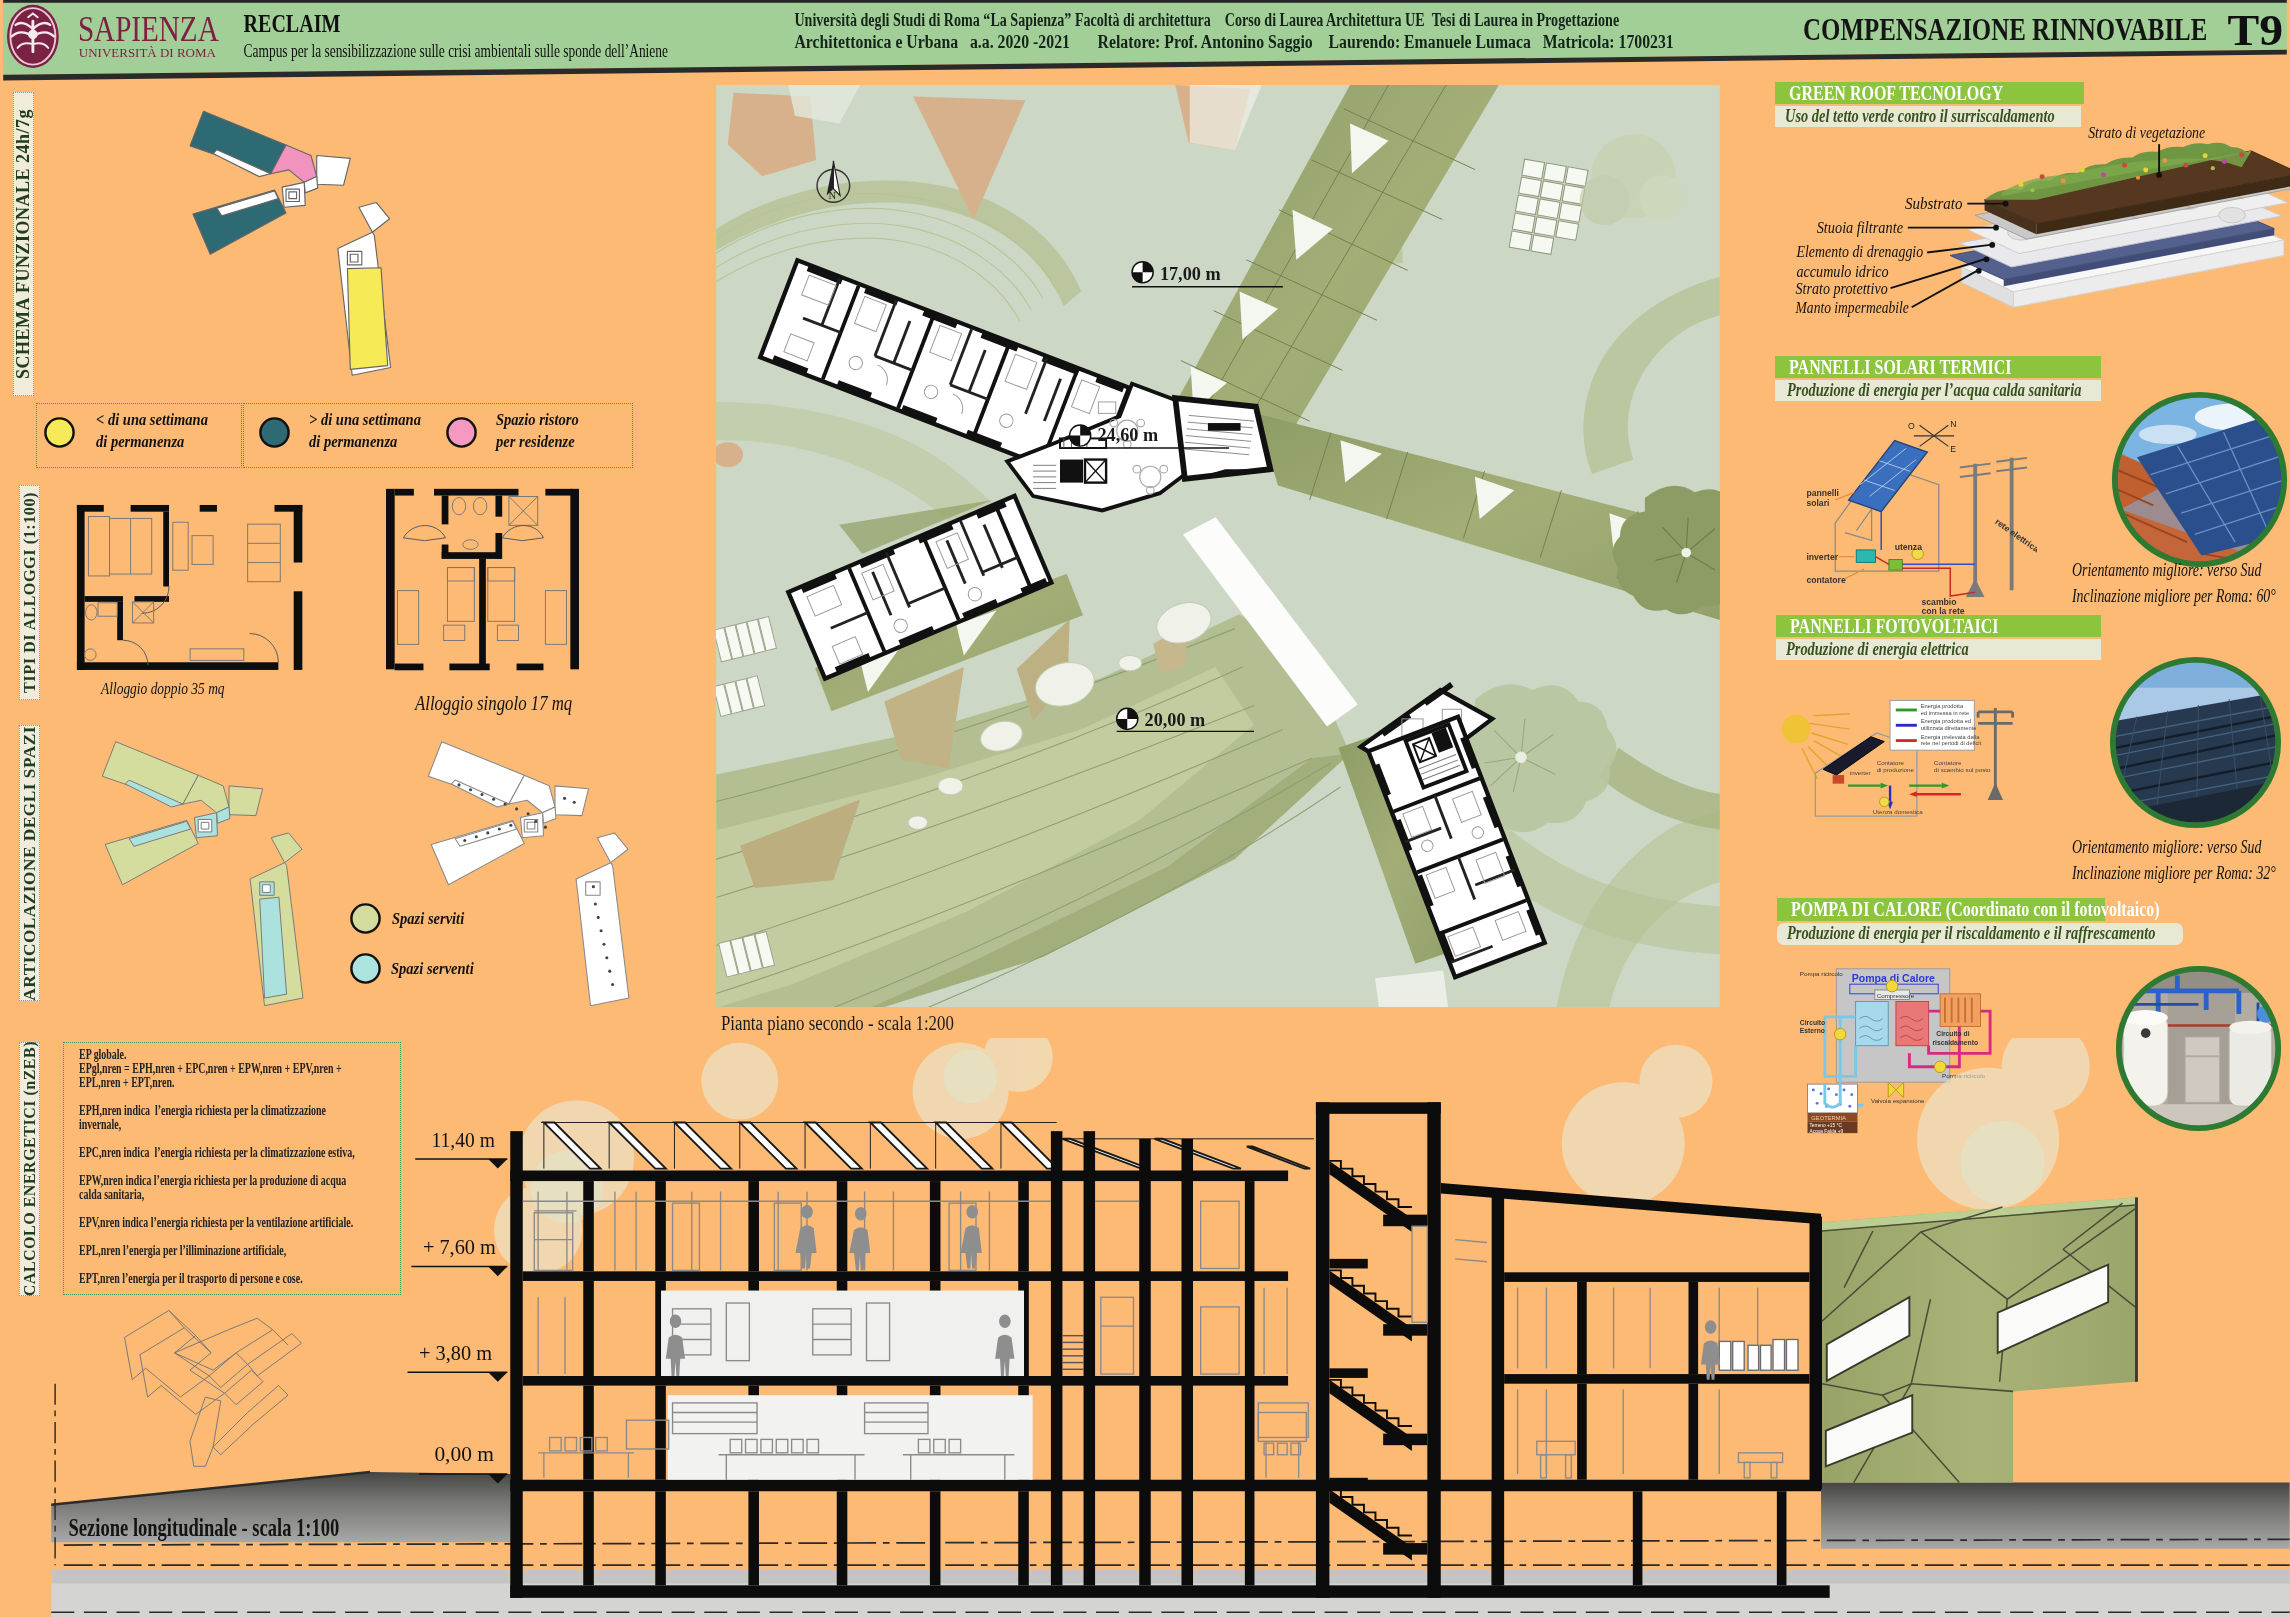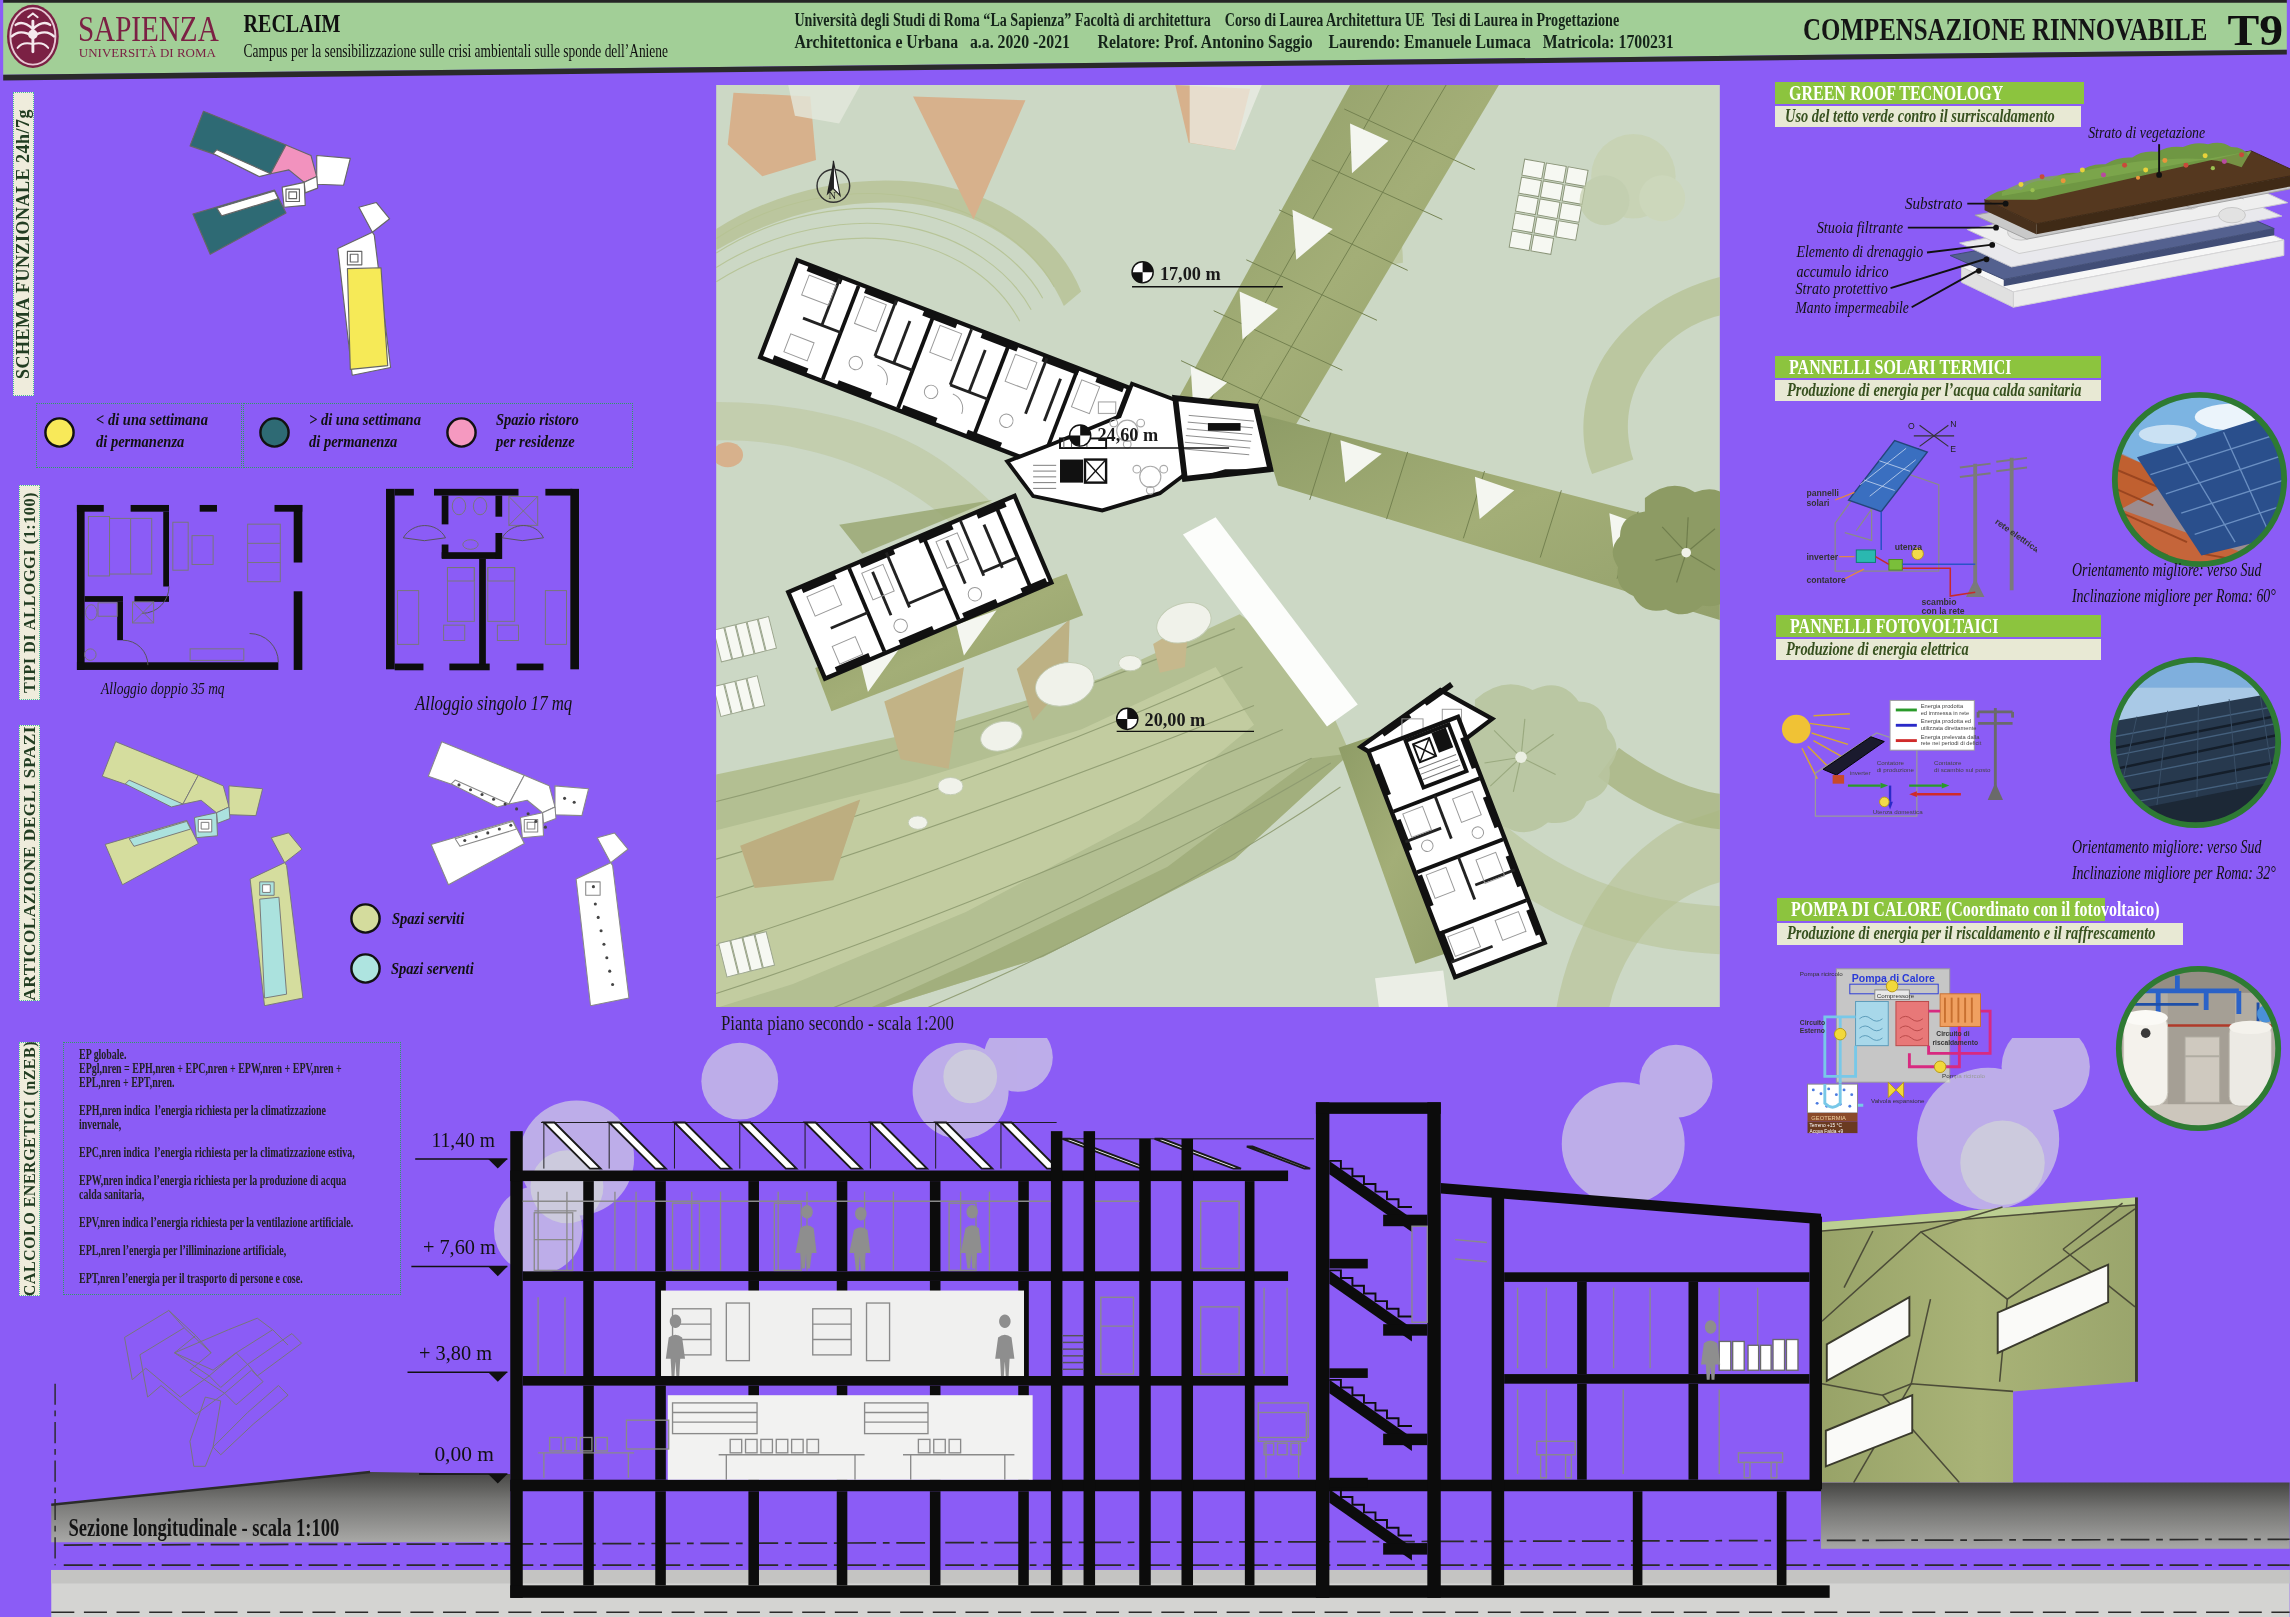--- a/index.html
+++ b/index.html
@@ -1,16 +1,16 @@
 <!DOCTYPE html>
 <html><head>
 <meta charset="utf-8">
 <style>
   html,body{margin:0;padding:0;background:#ffffff;}
-  #sheet{position:relative;width:2290px;height:1618px;background:#8b5cf6;overflow:hidden;
+  #sheet{position:relative;width:2290px;height:1618px;background:#fdba74;overflow:hidden;
          font-family:"Liberation Serif", serif;}
   .abs{position:absolute;}
   .vlabel{position:absolute;background:#efecdc;border:1.9px dotted #49b89a;
           display:flex;align-items:center;justify-content:center;}
   .vlabel span{writing-mode:vertical-rl;transform:rotate(180deg);
      font-weight:bold;color:#223d22;letter-spacing:0.5px;white-space:nowrap;}
   .cap{position:absolute;font-style:italic;color:#111;}
   .greenbar{position:absolute;background:#8cc43e;color:#ffffff;font-weight:bold;
      display:flex;padding-left:14px;box-sizing:border-box;}
   .beigebar{position:absolute;background:#e8e9d4;color:#37511f;font-style:italic;font-weight:bold;
@@ -1017,21 +1017,21 @@
   </g>
   <circle cx="91" cy="91" r="86" fill="none" stroke="#2e7a33" stroke-width="6"></circle>
 </svg>
 
 <div class="orient" style="left:2072px;top:834px;font-size:19px;">Orientamento migliore: verso Sud<br>Inclinazione migliore per Roma: 32°</div>
 
 <div class="greenbar" style="left:1777px;top:898px;width:328px;height:23px;font-size:20px;">
       <span>POMPA DI CALORE (Coordinato con il fotovoltaico)</span>
     </div>
 
-<div class="beigebar" style="left:1777px;top:923px;width:406px;height:22px;font-size:18px;">
+<div class="beigebar" style="left:1777px;top:923px;width:406px;height:22px;font-size:18px;border-radius:7px;">
       <span>Produzione di energia per il riscaldamento e il raffrescamento</span>
     </div>
 
 <svg class="abs" style="left:1796px;top:961px" width="221" height="178" viewBox="0 0 230 185">
   <rect x="42" y="8" width="118" height="118" fill="#c6c6c6" stroke="#9a9a9a"></rect>
   <text x="58" y="22" font-family="Liberation Sans" font-size="11" font-weight="bold" fill="#2a3ad8">Pompa di Calore</text>
   <rect x="56" y="24" width="92" height="10" fill="none" stroke="#2a3ad8" stroke-width="1"></rect>
 
   <rect x="62" y="42" width="34" height="46" fill="#a8d8ea" stroke="#5a9ab8"></rect>
   <path d="M66,60 q6,-5 12,0 q6,5 12,0 M66,70 q6,-5 12,0 q6,5 12,0 M66,80 q6,-5 12,0 q6,5 12,0" stroke="#5a9ab8" fill="none"></path>

